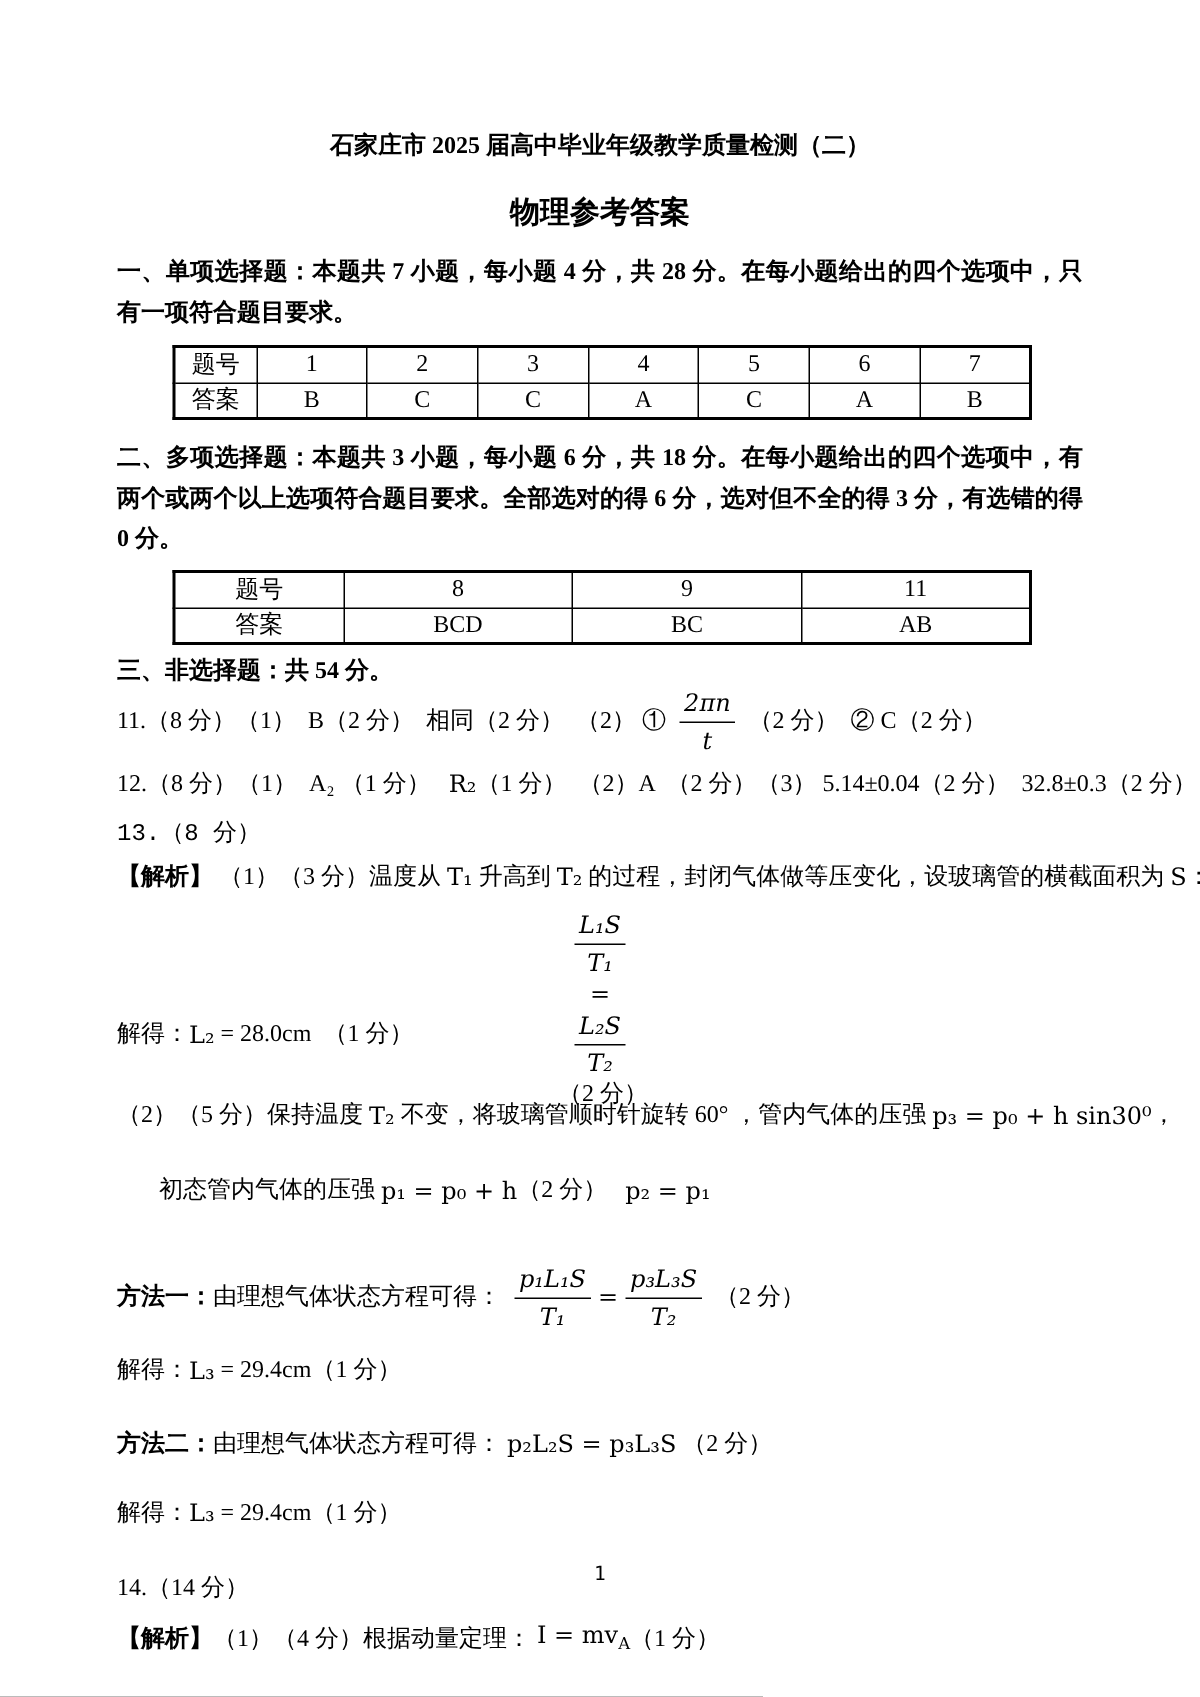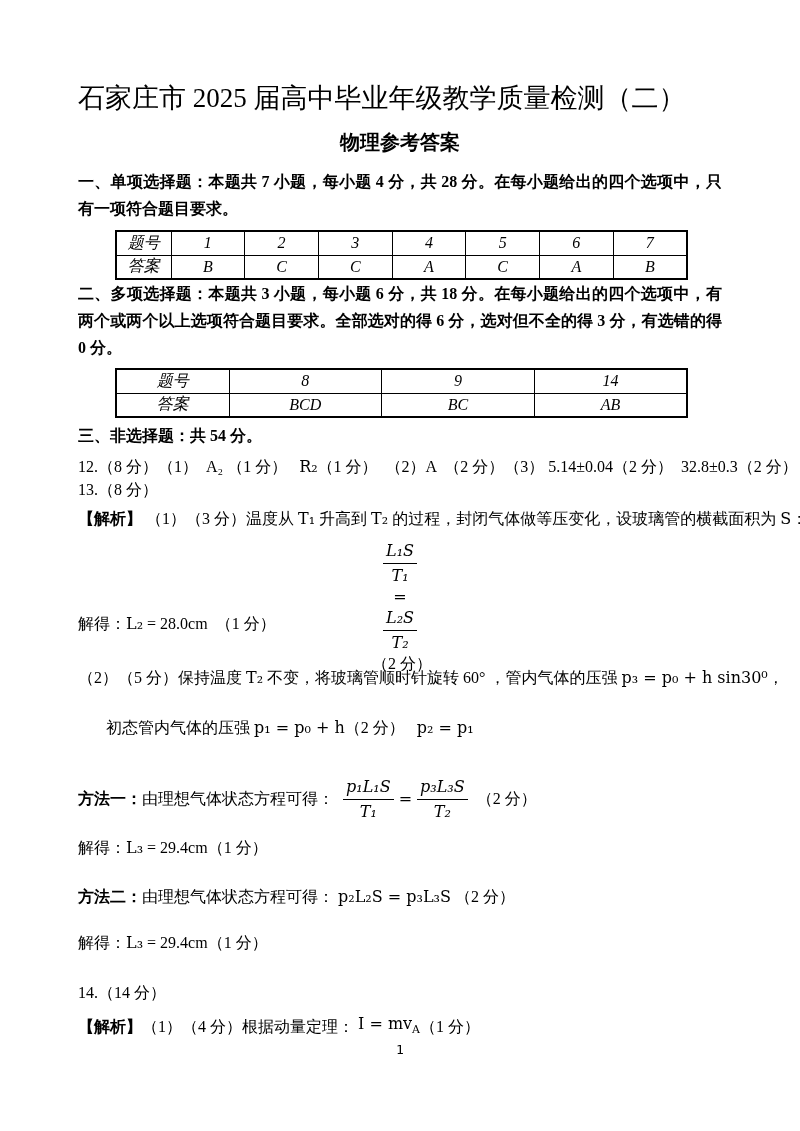--- a/index.html
+++ b/index.html
@@ -3,56 +3,56 @@
 <meta charset="utf-8">
 <style>
   * { margin:0; padding:0; box-sizing:border-box; }
   html,body { background:#888; }
   .page {
     width:800px; height:1131px; margin:0 auto; background:#ffffff; color:#000;
     font-family:"Liberation Serif","DejaVu Serif",serif; position:relative; overflow:hidden;
   }
   .content { padding:0 78px; }
   .title {
-    padding-top:84px; text-align:left; font-size:27px; font-weight:normal; line-height:28px;
+    padding-top:84px; text-align:center; font-size:16px; font-weight:bold; line-height:28px;
   }
   .subtitle {
     margin-top:16px; text-align:center; font-size:20px; font-weight:bold; line-height:28px;
   }
   .para {
     font-size:16px; font-weight:bold; line-height:27px; text-align:justify;
   }
   .p1 { margin-top:12px; }
-  .p2 { margin-top:0; }
+  .p2 { margin-top:12px; }
   .ans-table {
     border-collapse:collapse; margin-left:37px; width:573px; table-layout:fixed;
     font-size:16px; text-align:center; border:2px solid #000;
   }
-  .ans-table td { border:1px solid #000; height:24px; padding:0;font-style:italic; }
+  .ans-table td { border:1px solid #000; height:24px; padding:0; }
   .t1 { margin-top:8px; }
   .t2 { margin-top:7px; }
   .s3 { margin-top:7px; font-size:16px; font-weight:bold; line-height:22px; }
   .line {
     display:flex; align-items:center; font-size:16px; line-height:22px;
   }
   .line .seg, .line .b, .line .math, .line .mi { white-space:pre; }
   .b { font-weight:bold; }
   .math, .mi {
     font-family:"DejaVu Serif","Liberation Serif",serif; 
   }
   .frac {
     display:inline-flex; flex-direction:column; align-items:center;
     font-family:"DejaVu Serif","Liberation Serif",serif; font-style:italic;
     margin:0 5px; line-height:20px; vertical-align:middle;
   }
   .frac .num { border-bottom:1px solid #000; padding:0 3px 2px; }
   .frac .den { padding-top:2px; }
   .q11 { margin-top:0; height:44px; }
   .q12 { margin-top:8px; height:24px; }
-  .q13h { height:22px; }
+  .q13h { margin-top:10px; height:22px;font-family:Liberation Mono, monospace; }
   .jx13 { margin-top:6px; height:24px; }
   .eq1 { margin-top:10px; height:58px;flex-direction:column; }
   .sol1 { margin-top:14px; height:22px; }
   .part2 { margin-top:30px; height:26px; }
   .chutai { margin-top:24px; height:26px; padding-left:28px; }
   .method1 { margin-top:30px; height:56px; }
   .sol2 { margin-top:10px; height:22px; }
   .method2 { margin-top:26px; height:24px; }
   .sol3 { margin-top:23px; height:22px; }
   .q14h { margin-top:28px; height:22px; }
@@ -100,33 +100,41 @@
       </table>
 
     <div class="para p2">二、多项选择题：本题共 3 小题，每小题 6 分，共 18 分。在每小题给出的四个选项中，有两个或两个以上选项符合题目要求。全部选对的得 6 分，选对但不全的得 3 分，有选错的得 0 分。</div>
 
     <table class="ans-table t2">
       <tbody>
           <tr>
         <td style="width:113px">题号</td>
         <td>8</td>
         <td>9</td>
-        <td>14</td>
+        <td>11</td>
       </tr>
       <tr>
         <td>答案</td>
         <td>BCD</td>
         <td>BC</td>
         <td>AB</td>
       </tr>
     </tbody>
       </table>
 
     <div class="s3">三、非选择题：共 54 分。</div>
 
+    <div class="line q11">
+      <span class="seg">11.（8 分）（1）  B（2 分）  相同（2 分）  （2） ① </span>
+      <span class="frac">
+        <span class="num">2πn</span>
+        <span class="den">t</span>
+      </span>
+      <span class="seg"> （2 分）  ② C（2 分）</span>
+    </div>
 
     <div class="line q12">
       <span class="seg">12.（8 分）（1）  </span>
       <span class="seg">A₂</span>
       <span class="seg"> （1 分）   </span>
       <span class="mi">R₂</span>
       <span class="seg">（1 分）  （2）A  （2 分）（3） 5.14±0.04（2 分）  32.8±0.3（2 分）</span>
     </div>
 
     <div class="line q13h">

